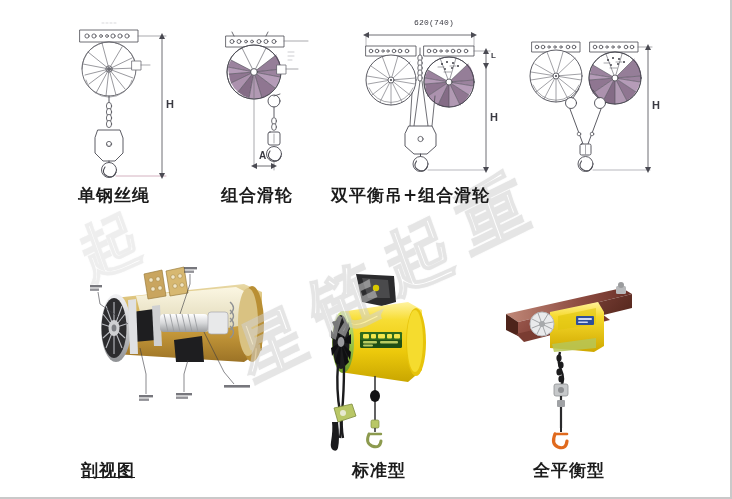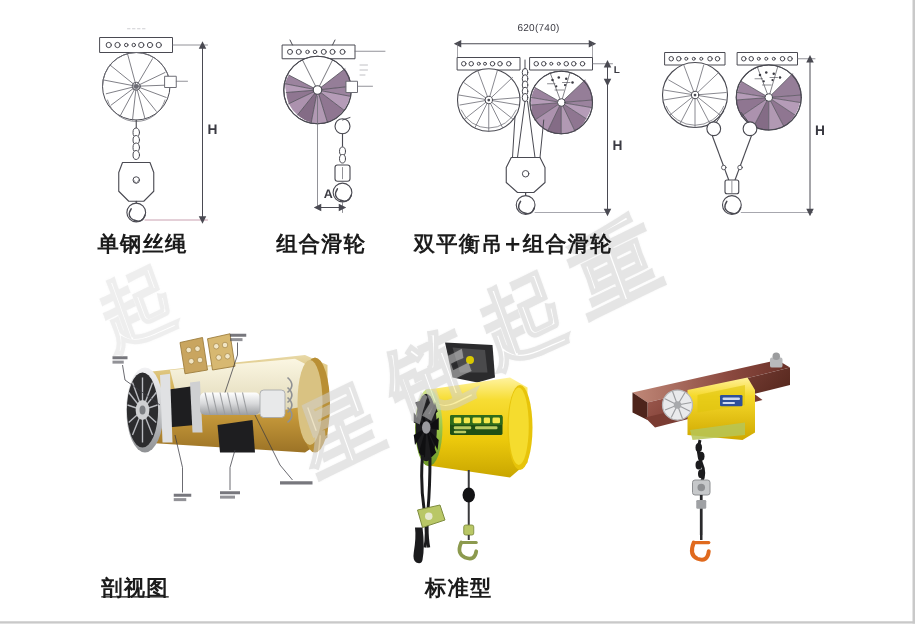--- a/index.html
+++ b/index.html
@@ -329,21 +329,21 @@
       <path d="M64.5 143 q-4 6 2 9 q7 3 9 -4" fill="none" stroke="#4a4a52" stroke-width="1.1"></path>
       <path d="M76 152 L134 152" stroke="#9a9aa2" stroke-width="0.7"></path>
 
       <path d="M134 33 L134 48" stroke="#4a4a52" stroke-width="0.8"></path>
       <path d="M131 36 L134 30 L137 36 Z" fill="#4a4a52" stroke="none"></path>
       <path d="M131 45 L134 51 L137 45 Z" fill="#4a4a52" stroke="none"></path>
 
       <path d="M134 48 L134 152" stroke="#4a4a52" stroke-width="0.8"></path>
       <path d="M131 149 L134 155 L137 149 Z" fill="#4a4a52" stroke="none"></path>
     </svg>
-    <span class="abs" style="left:34px;top:0px;font-family:Liberation Sans, sans-serif;font-size:8px;color:#3a3a42;letter-spacing:.2px;padding-left:28px;">620(740)</span>
+    <span class="abs" style="left:34px;top:0px;font-family:Liberation Mono, monospace;font-size:8px;color:#3a3a42;letter-spacing:.2px;padding-left:28px;">620(740)</span>
     <span class="abs" style="left:139px;top:33px;font-family:'Liberation Sans',sans-serif;font-size:8px;font-weight:bold;color:#3a3a42;">L</span>
     <span class="abs" style="left:138px;top:93px;font-family:'Liberation Sans',sans-serif;font-size:11px;font-weight:bold;color:#3a3a42;">H</span>
   </div>
 
   <div class="dwg" style="left:500px;top:24px;width:170px;height:160px;">
     <svg width="170" height="160" viewBox="0 0 170 160" fill="none" stroke="#4a4a52" stroke-width="0.8" stroke-linecap="round" stroke-linejoin="round">
 
       <rect x="32" y="18" width="48" height="10" fill="#fff"></rect>
       <circle cx="37" cy="23" r="1.8" fill="#fff"></circle>
       <circle cx="43" cy="23" r="1.8" fill="#fff"></circle>
@@ -712,22 +712,23 @@
       <rect x="59" y="128" width="8" height="7" rx="1" fill="#9fa1a4"></rect>
 
       <path d="M63 156 L63 160" stroke="#2a2a2c" stroke-width="2"></path>
       <path d="M57 162 q-4 10 3 13 q8 3 9 -6" stroke="#e06a1e" stroke-width="3.2" fill="none" stroke-linecap="round"></path>
       <path d="M57 162 L69 162" stroke="#e06a1e" stroke-width="2.6" stroke-linecap="round"></path>
     </svg>
   </div>
 
   <div class="caption" style="left:81px;top:459px;text-decoration:underline;">剖视图</div>
 
-  <div class="caption" style="left:340px;top:459px;font-family:Liberation Mono, monospace;">标准型</div>
-
+  <div class="caption" style="left:352px;top:459px;font-family:Liberation Mono, monospace;">标准型</div>
+
+  <div class="caption" style="left:533px;top:459px;">全平衡型</div>
 
   <div class="watermark">
     <span class="wm-glyph" style="left:8px;top:88px;font-size:66px;transform:rotate(-26deg) skewX(-6deg);">星</span>
     <span class="wm-glyph" style="left:78px;top:44px;font-size:68px;transform:rotate(-26deg) skewX(-6deg);">链</span>
     <span class="wm-glyph" style="left:152px;top:-2px;font-size:68px;transform:rotate(-26deg) skewX(-6deg);">起</span>
     <span class="wm-glyph" style="left:226px;top:-44px;font-size:70px;transform:rotate(-26deg) skewX(-6deg);">重</span>
   </div>
 
   <div class="watermark" style="left:60px;top:188px;width:240px;height:120px;opacity:.35;">
     <span class="wm-glyph" style="left:20px;top:18px;font-size:60px;transform:rotate(-26deg) skewX(-6deg);">起</span>

